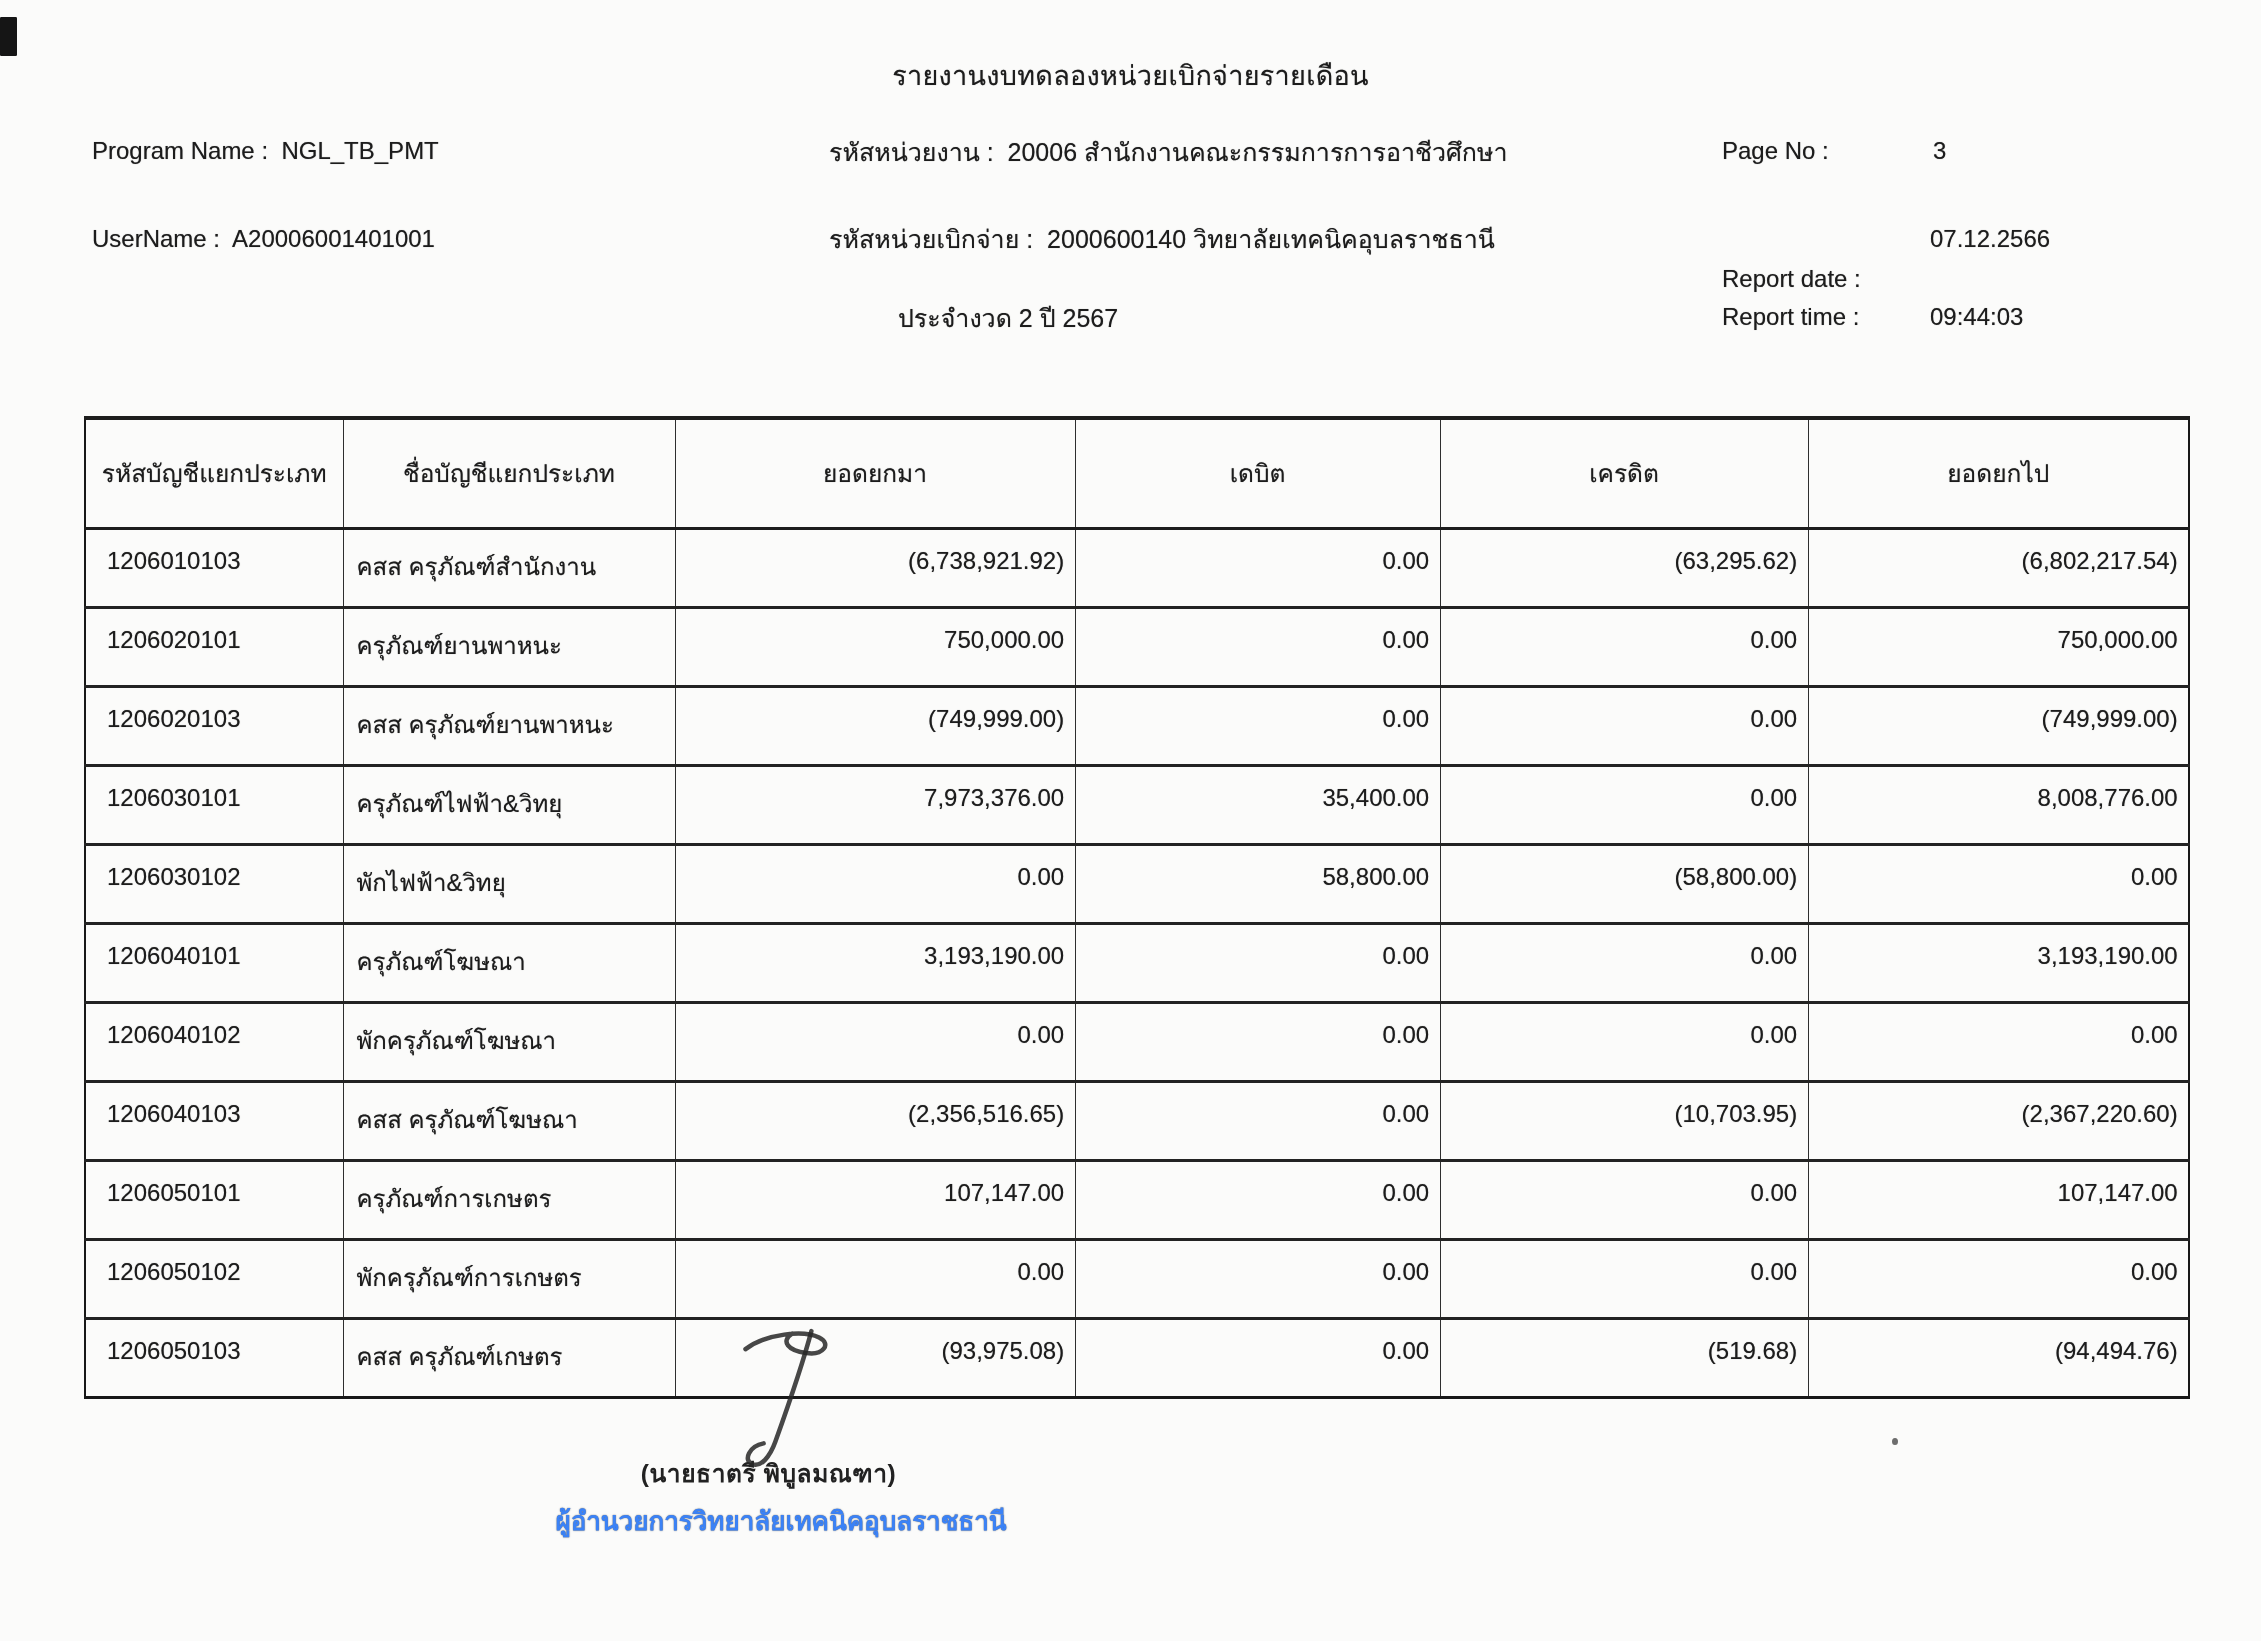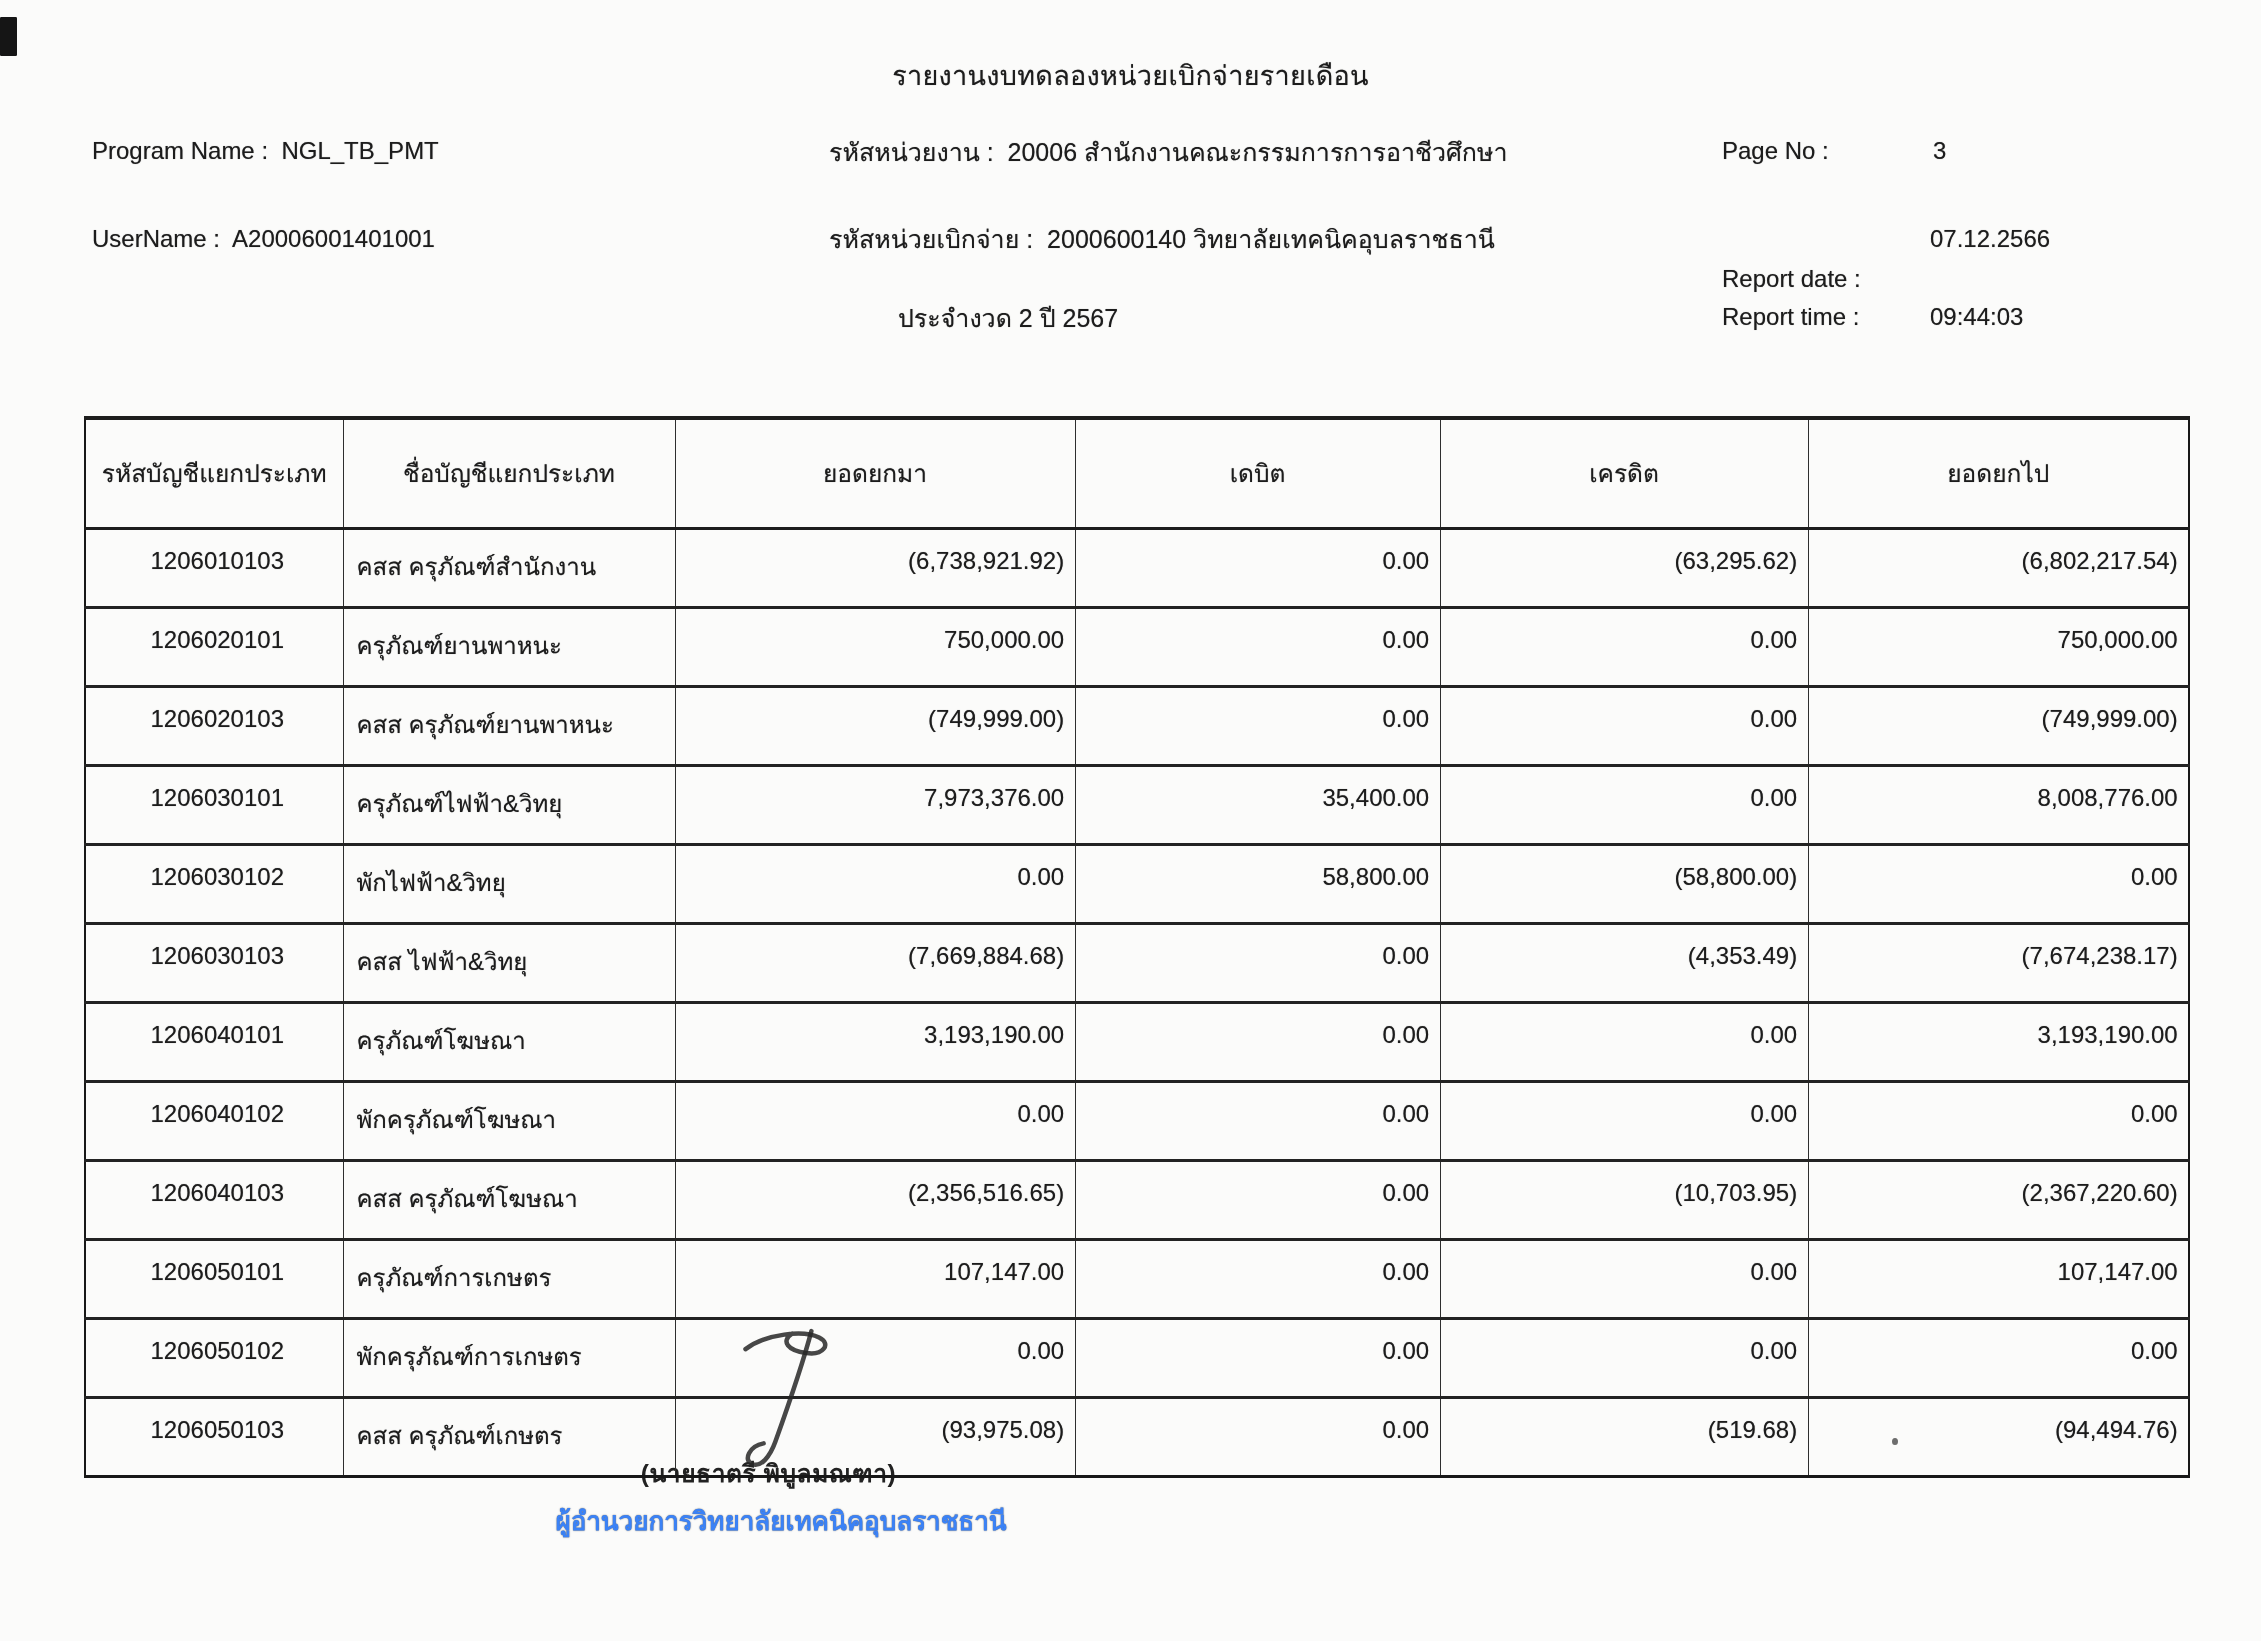--- a/index.html
+++ b/index.html
@@ -21,21 +21,21 @@
   
   table.tb { position:absolute; top:416px; left:84px; width:2104px; table-layout:fixed;
              border-collapse:collapse; background:transparent; }
   table.tb, table.tb th, table.tb td { border:1.9px solid #2e2e2e; }
   table.tb { border:2.6px solid #181818; }
   table.tb thead th { border-top:4.5px solid #1d1d1d; border-bottom:3.9px solid #1d1d1d; }
   table.tb td { border-bottom:3.2px solid #232323; }
   table.tb tr:last-child td { border-bottom:3.2px solid #181818; }
   th { height:110px; font-weight:normal; font-size:24.5px; text-align:center; vertical-align:middle; }
   td { height:79px; font-size:24px; vertical-align:top; padding-top:17px; }
-  td.c-code { padding-left:6px; text-align:center; }
+  td.c-code { padding-left:21px; text-align:left; }
   td.c-name { padding-left:13px; text-align:left; }
   td.c-num  { padding-right:10.3px; text-align:right; }
 
   
   .sig-name { top:1454px; left:607px; width:323px; text-align:center; font-size:24.5px; font-weight:bold;
               color:#222; filter:blur(0.7px); letter-spacing:0.6px; }
   .sig-title { top:1500px; left:523px; width:516px; text-align:center; font-size:26px; font-weight:bold;
                color:#3b82f6; text-shadow:0 0 1.3px rgba(10,10,10,.7); }
   .sig-svg { top:1322px; left:721px; }
 </style>
@@ -131,28 +131,20 @@
       </tr>
       <tr>
         <td class="c-code">1206030102</td>
         <td class="c-name">พักไฟฟ้า&amp;วิทยุ</td>
         <td class="c-num">0.00</td>
         <td class="c-num">58,800.00</td>
         <td class="c-num">(58,800.00)</td>
         <td class="c-num">0.00</td>
       </tr>
       <tr>
-        <td class="c-code">1206030103</td>
-        <td class="c-name">คสส ไฟฟ้า&amp;วิทยุ</td>
-        <td class="c-num">(7,669,884.68)</td>
-        <td class="c-num">0.00</td>
-        <td class="c-num">(4,353.49)</td>
-        <td class="c-num">(7,674,238.17)</td>
-      </tr>
-      <tr>
         <td class="c-code">1206040101</td>
         <td class="c-name">ครุภัณฑ์โฆษณา</td>
         <td class="c-num">3,193,190.00</td>
         <td class="c-num">0.00</td>
         <td class="c-num">0.00</td>
         <td class="c-num">3,193,190.00</td>
       </tr>
       <tr>
         <td class="c-code">1206040102</td>
         <td class="c-name">พักครุภัณฑ์โฆษณา</td>

